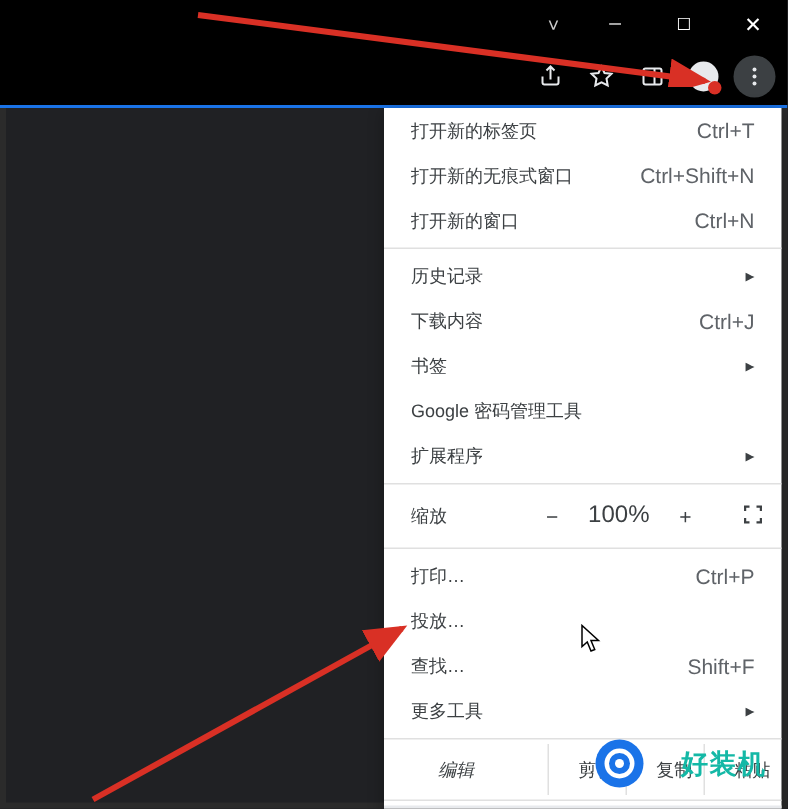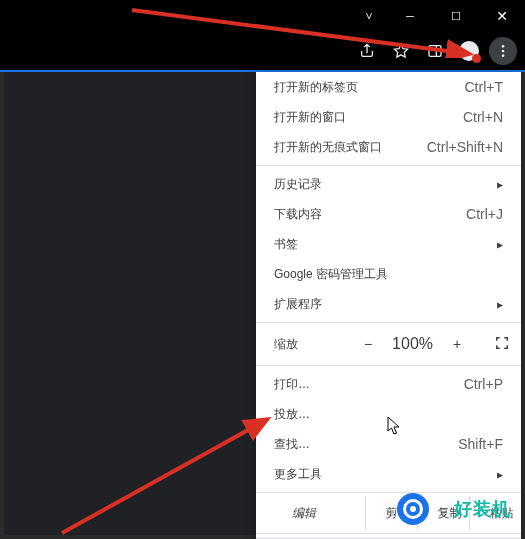--- a/index.html
+++ b/index.html
@@ -101,26 +101,26 @@
 </div>
 
 <div class="content"></div>
 
 <div class="menu">
   <div class="menu-item">
     <span class="menu-label">打开新的标签页</span>
     <span class="menu-shortcut">Ctrl+T</span>
   </div>
   <div class="menu-item">
+    <span class="menu-label">打开新的无痕式窗口</span>
+    <span class="menu-shortcut">Ctrl+Shift+N</span>
+  </div>
+  <div class="menu-item">
     <span class="menu-label">打开新的窗口</span>
     <span class="menu-shortcut">Ctrl+N</span>
-  </div>
-  <div class="menu-item">
-    <span class="menu-label">打开新的无痕式窗口</span>
-    <span class="menu-shortcut">Ctrl+Shift+N</span>
   </div>
   <div class="menu-sep"></div>
   <div class="menu-item">
     <span class="menu-label">历史记录</span>
     <span class="menu-arrow">▶</span>
   </div>
   <div class="menu-item">
     <span class="menu-label">下载内容</span>
     <span class="menu-shortcut">Ctrl+J</span>
   </div>

